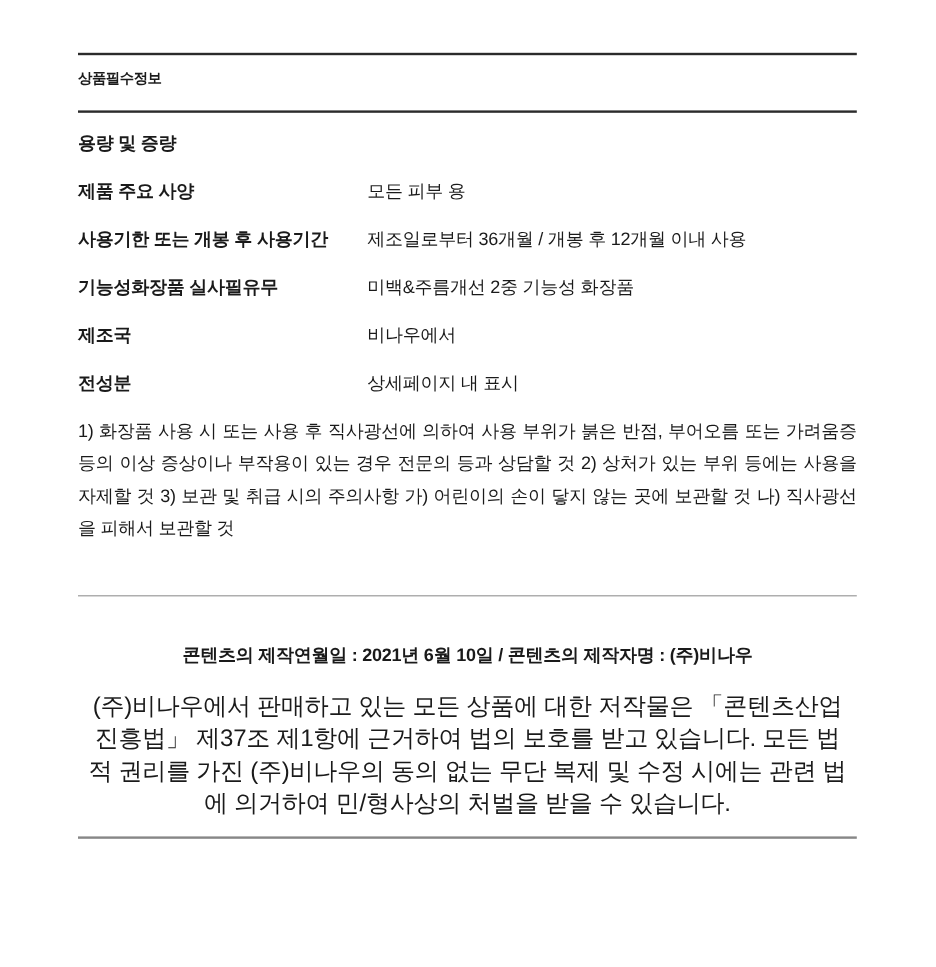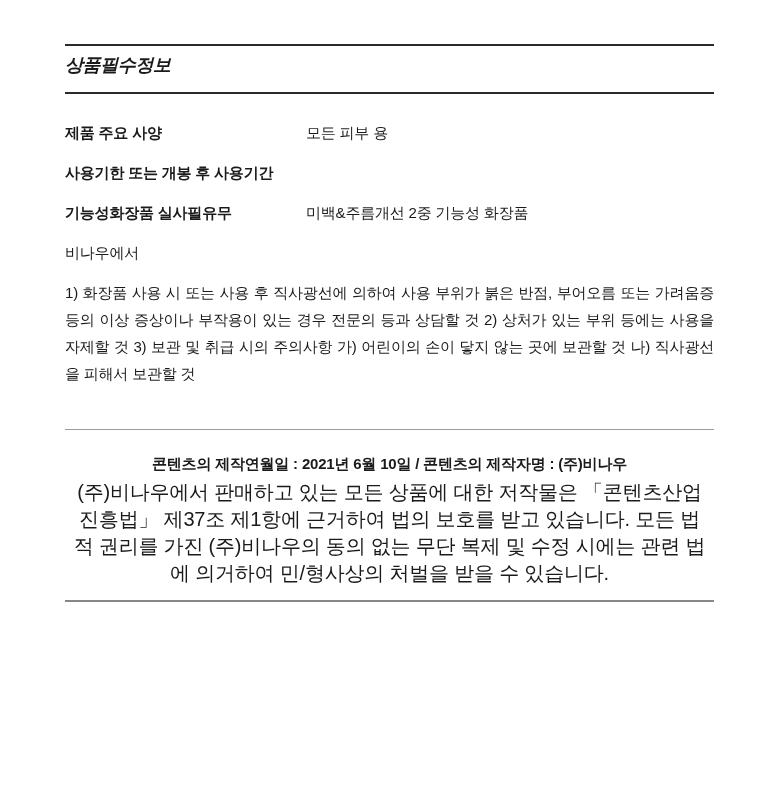--- a/index.html
+++ b/index.html
@@ -30,25 +30,24 @@
     border-top: 1px solid #9b9b9b;
     margin-top: 42px;
   }
   .rule-bottom {
     border-top: 2px solid #878787;
     margin-top: 13px;
   }
   .section-title {
     margin: 0;
     padding: 6px 0 13px;
-    font-size: 18px;
+    font-size: 12px;
     font-weight: bold;
     line-height: 27px;
     letter-spacing: -0.4px;
-    font-style: italic;
   }
   .info-table {
     padding-top: 12px;
   }
   .info-row {
     display: flex;
     align-items: flex-start;
     margin-bottom: 13px;
     font-size: 15px;
     line-height: 27px;
@@ -63,21 +62,21 @@
   }
   .info-row.justified .row-value {
     text-align: justify;
     text-justify: inter-word;
   }
   .footer {
     padding-top: 20px;
     text-align: center;
   }
   .footer .meta-line {
-    margin: 0;
+    margin: 16px;
     font-size: 15px;
     font-weight: bold;
     line-height: 27px;
     letter-spacing: -0.2px;
   }
   .footer .copyright {
     margin: 2px auto 0;
     max-width: 632px;
     font-size: 20px;
     line-height: 27px;
@@ -91,42 +90,49 @@
 
   <div class="rule rule-dark"></div>
 
   <h1 class="section-title">상품필수정보</h1>
 
   <div class="rule rule-dark"></div>
 
   <div class="info-table">
 
     <div class="info-row">
+      <div class="row-label">용량 및 증량</div>
     </div>
 
     <div class="info-row">
       <div class="row-label">제품 주요 사양</div>
       <div class="row-value">모든 피부 용</div>
     </div>
 
     <div class="info-row">
       <div class="row-label">사용기한 또는 개봉 후 사용기간</div>
+      <div class="row-value">제조일로부터 36개월 / 개봉 후 12개월 이내 사용</div>
     </div>
 
     <div class="info-row">
       <div class="row-label">기능성화장품 실사필유무</div>
       <div class="row-value">미백&amp;주름개선 2중 기능성 화장품</div>
     </div>
 
 
 
     <div class="info-row">
+      <div class="row-label">제조국</div>
       <div class="row-value">비나우에서</div>
     </div>
 
+    <div class="info-row">
+      <div class="row-label">전성분</div>
+      <div class="row-value">상세페이지 내 표시</div>
+    </div>
 
     <div class="info-row justified">
       <div class="row-value">1) 화장품 사용 시 또는 사용 후 직사광선에 의하여 사용 부위가 붉은 반점, 부어오름 또는 가려움증 등의 이상 증상이나 부작용이 있는 경우 전문의 등과 상담할 것 2) 상처가 있는 부위 등에는 사용을 자제할 것 3) 보관 및 취급 시의 주의사항 가) 어린이의 손이 닿지 않는 곳에 보관할 것 나) 직사광선을 피해서 보관할 것</div>
     </div>
 
   </div>
 
   <div class="rule rule-light"></div>
 
   <div class="footer">

